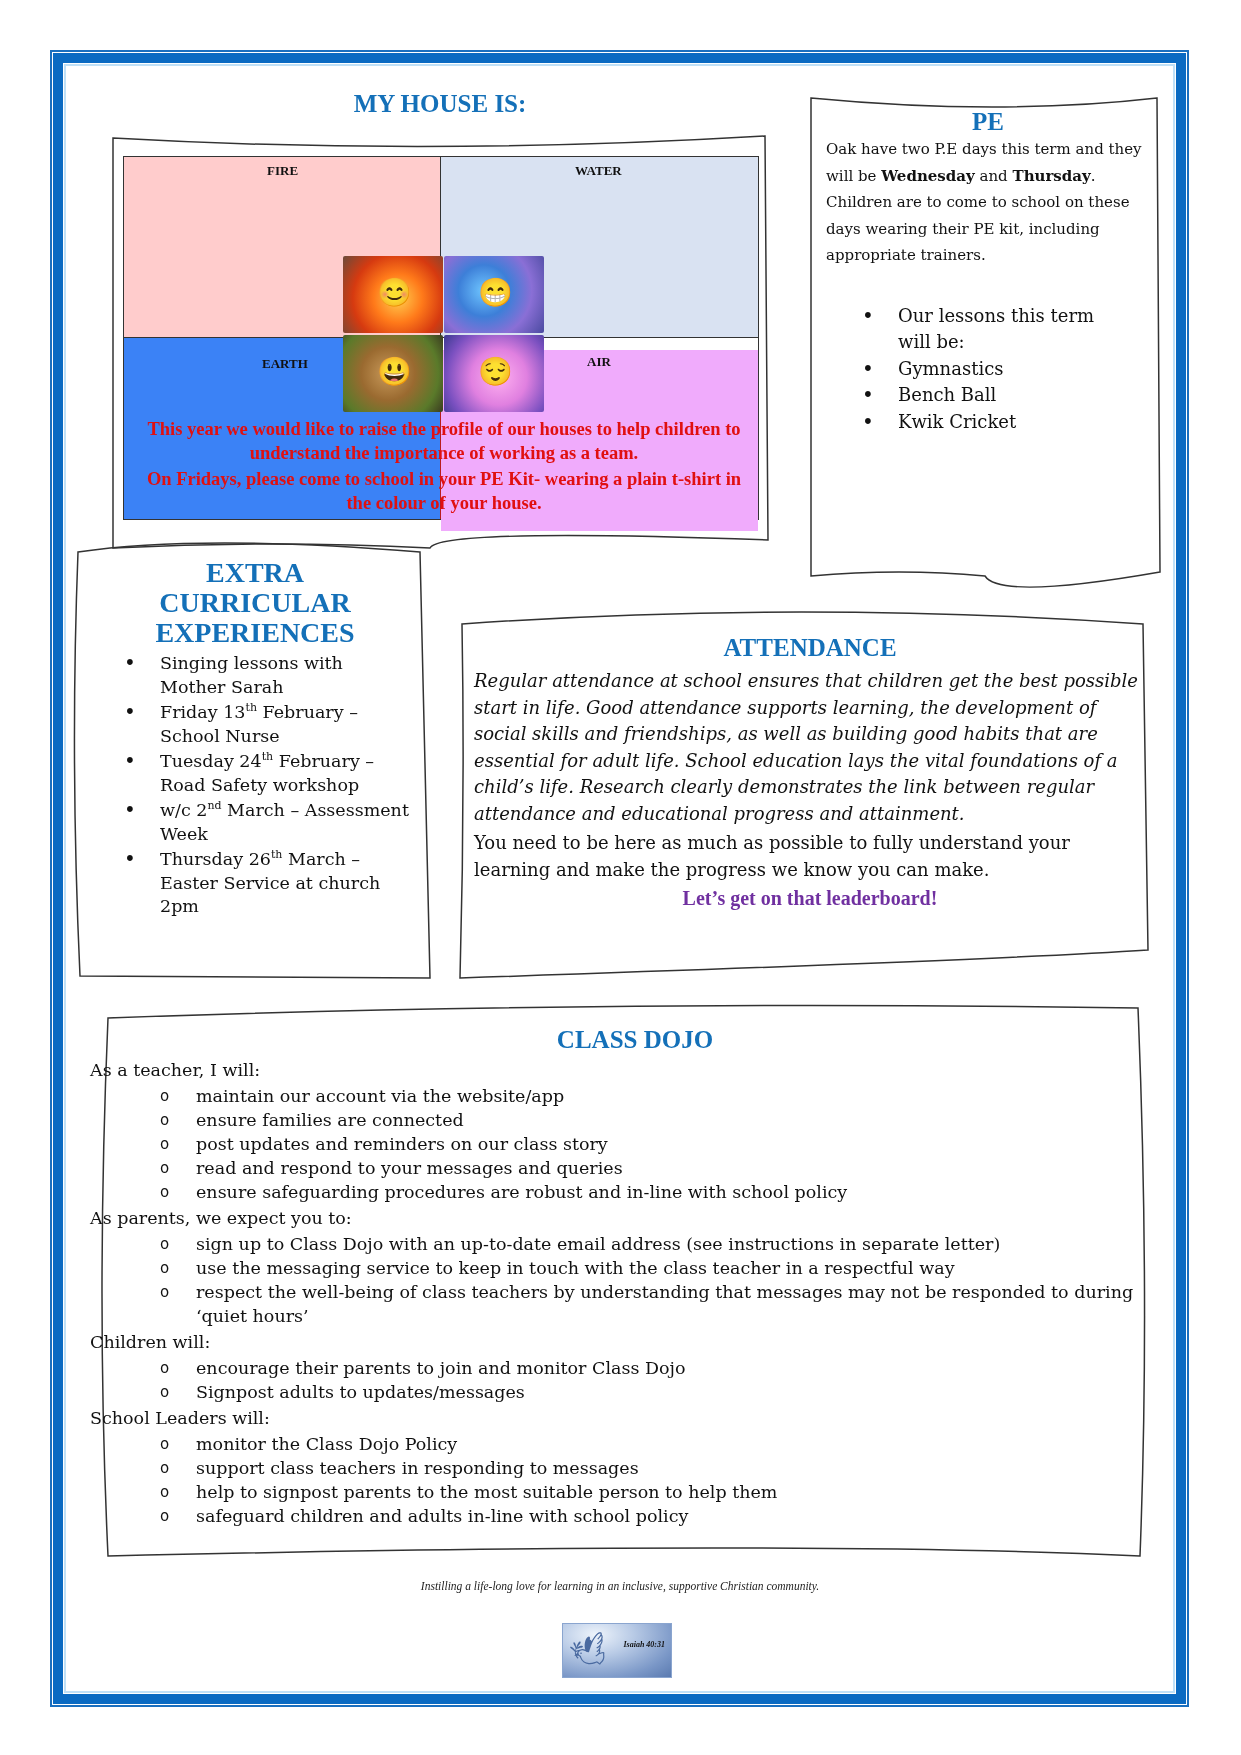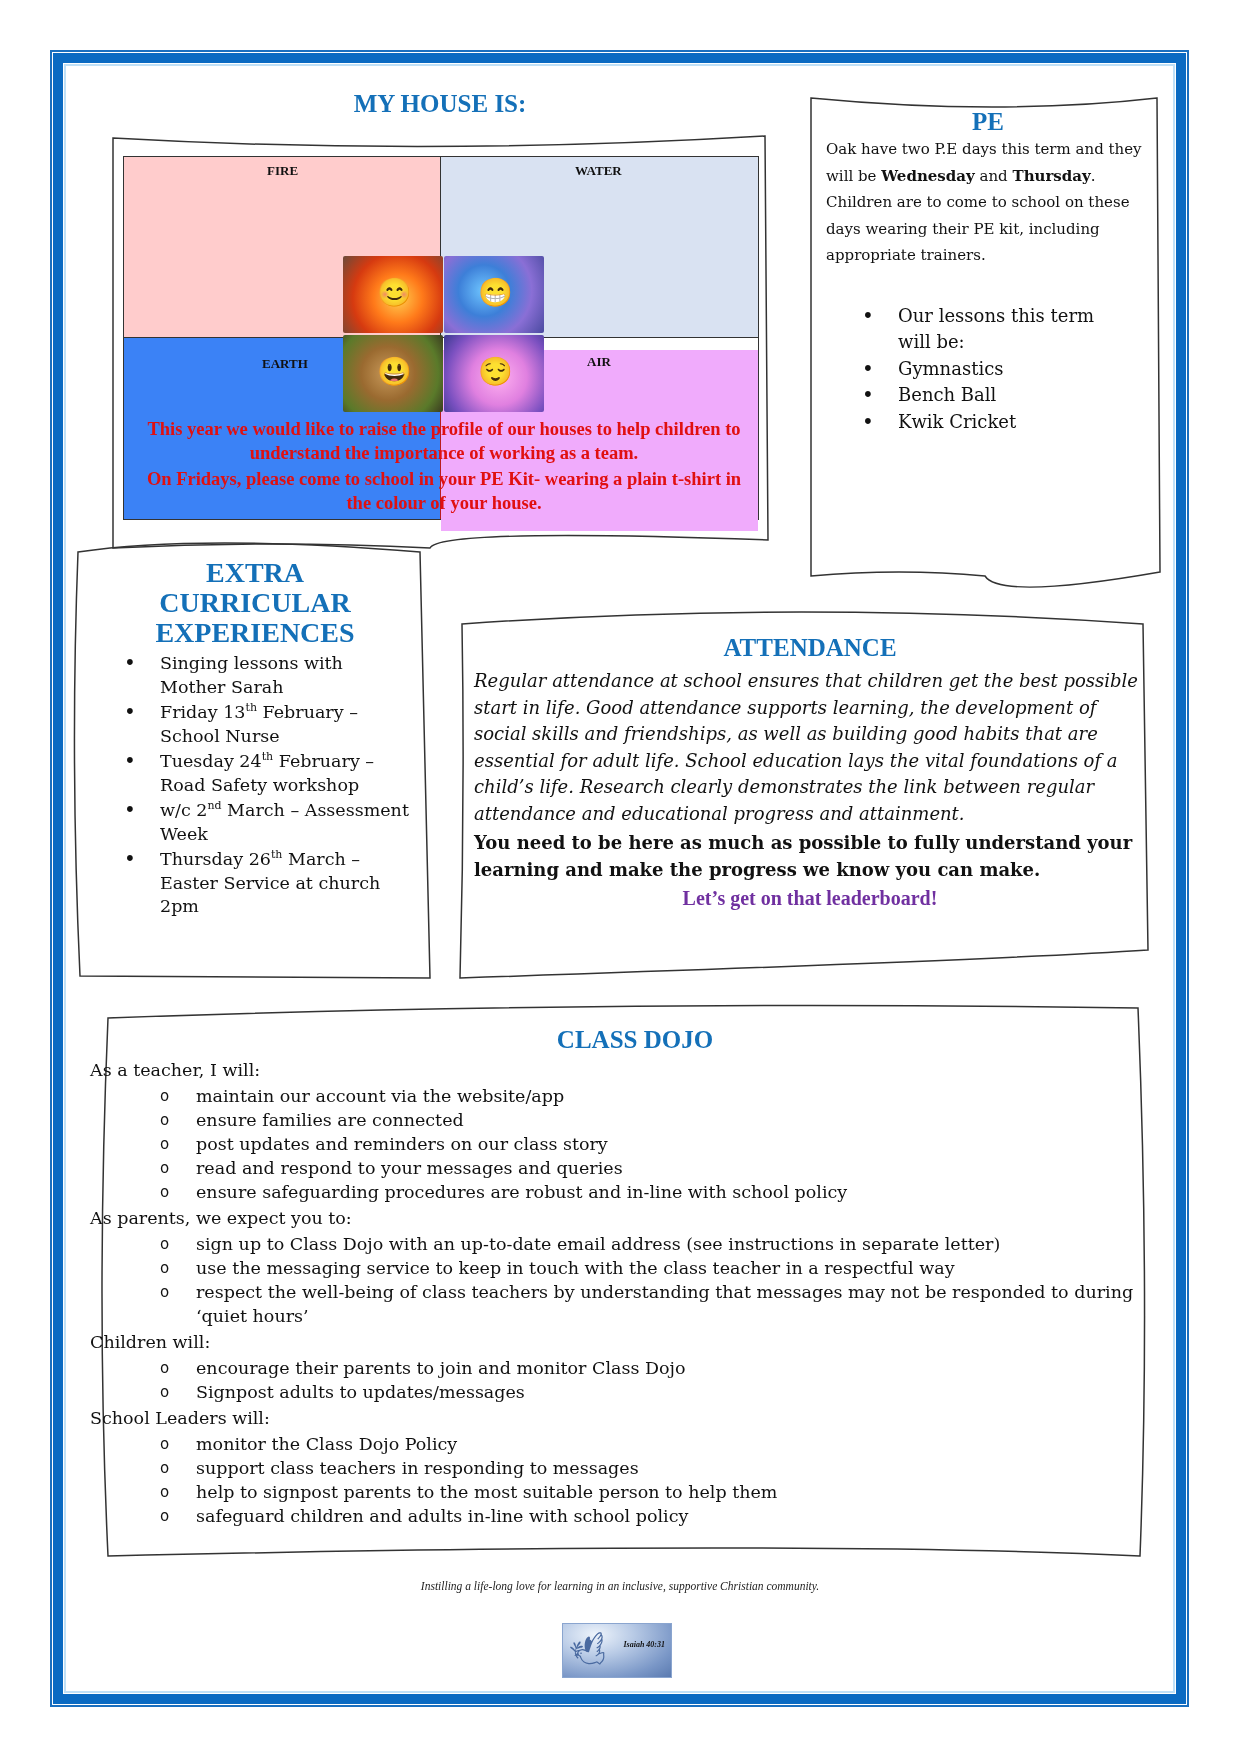--- a/index.html
+++ b/index.html
@@ -43,21 +43,21 @@
   #extra-title { font-size:28px; line-height:30px; margin-top:10px; }
   #extra-list { list-style:none; margin:4px 0 0 0; padding:0 0 0 54px; font-size:17.5px; line-height:23.5px; }
   #extra-list li { position:relative; padding-left:36px; width:250px; margin-bottom:2px; }
   #extra-list li::before { content:"•"; position:absolute; left:0; top:0; font-size:20px; }
   sup { font-size:11px; line-height:0; vertical-align:super; }
 
   
   #att-box { left:460px; top:612px; width:700px; }
   #att-title { font-size:25px; margin-top:22px; }
   #att-text { margin:6px 14px 0 14px; font-family:"DejaVu Serif", serif; font-style:italic; font-size:18px; line-height:26.5px; }
-  #att-bold { margin:2px 14px 0 14px; font-family:"DejaVu Serif", serif; font-weight:bold; font-size:18px; line-height:27px; }
+  #att-bold { margin:2px 14px 0 14px; font-family:"DejaVu Serif", serif; font-weight:normal; font-size:18px; line-height:27px; }
   #att-purple { text-align:center; color:#7030a0; font-weight:bold; font-family:"Liberation Serif", serif; font-size:20px; margin-top:4px; }
 
   
   #dojo-box { left:88px; top:1010px; width:1058px; }
   #dojo-title { font-size:25px; margin-top:16px; margin-bottom:4px; }
   .dojo-group { font-size:17.5px; line-height:24px; }
   .dojo-group .intro { padding-left:2px; }
   .dojo-group ul { list-style:none; margin:2px 0 2px 0; padding:0 0 0 72px; }
   .dojo-group li { position:relative; padding-left:36px; }
   .dojo-group li::before { content:"o"; position:absolute; left:0; top:0; font-family:"DejaVu Sans", sans-serif; font-size:15px; }

